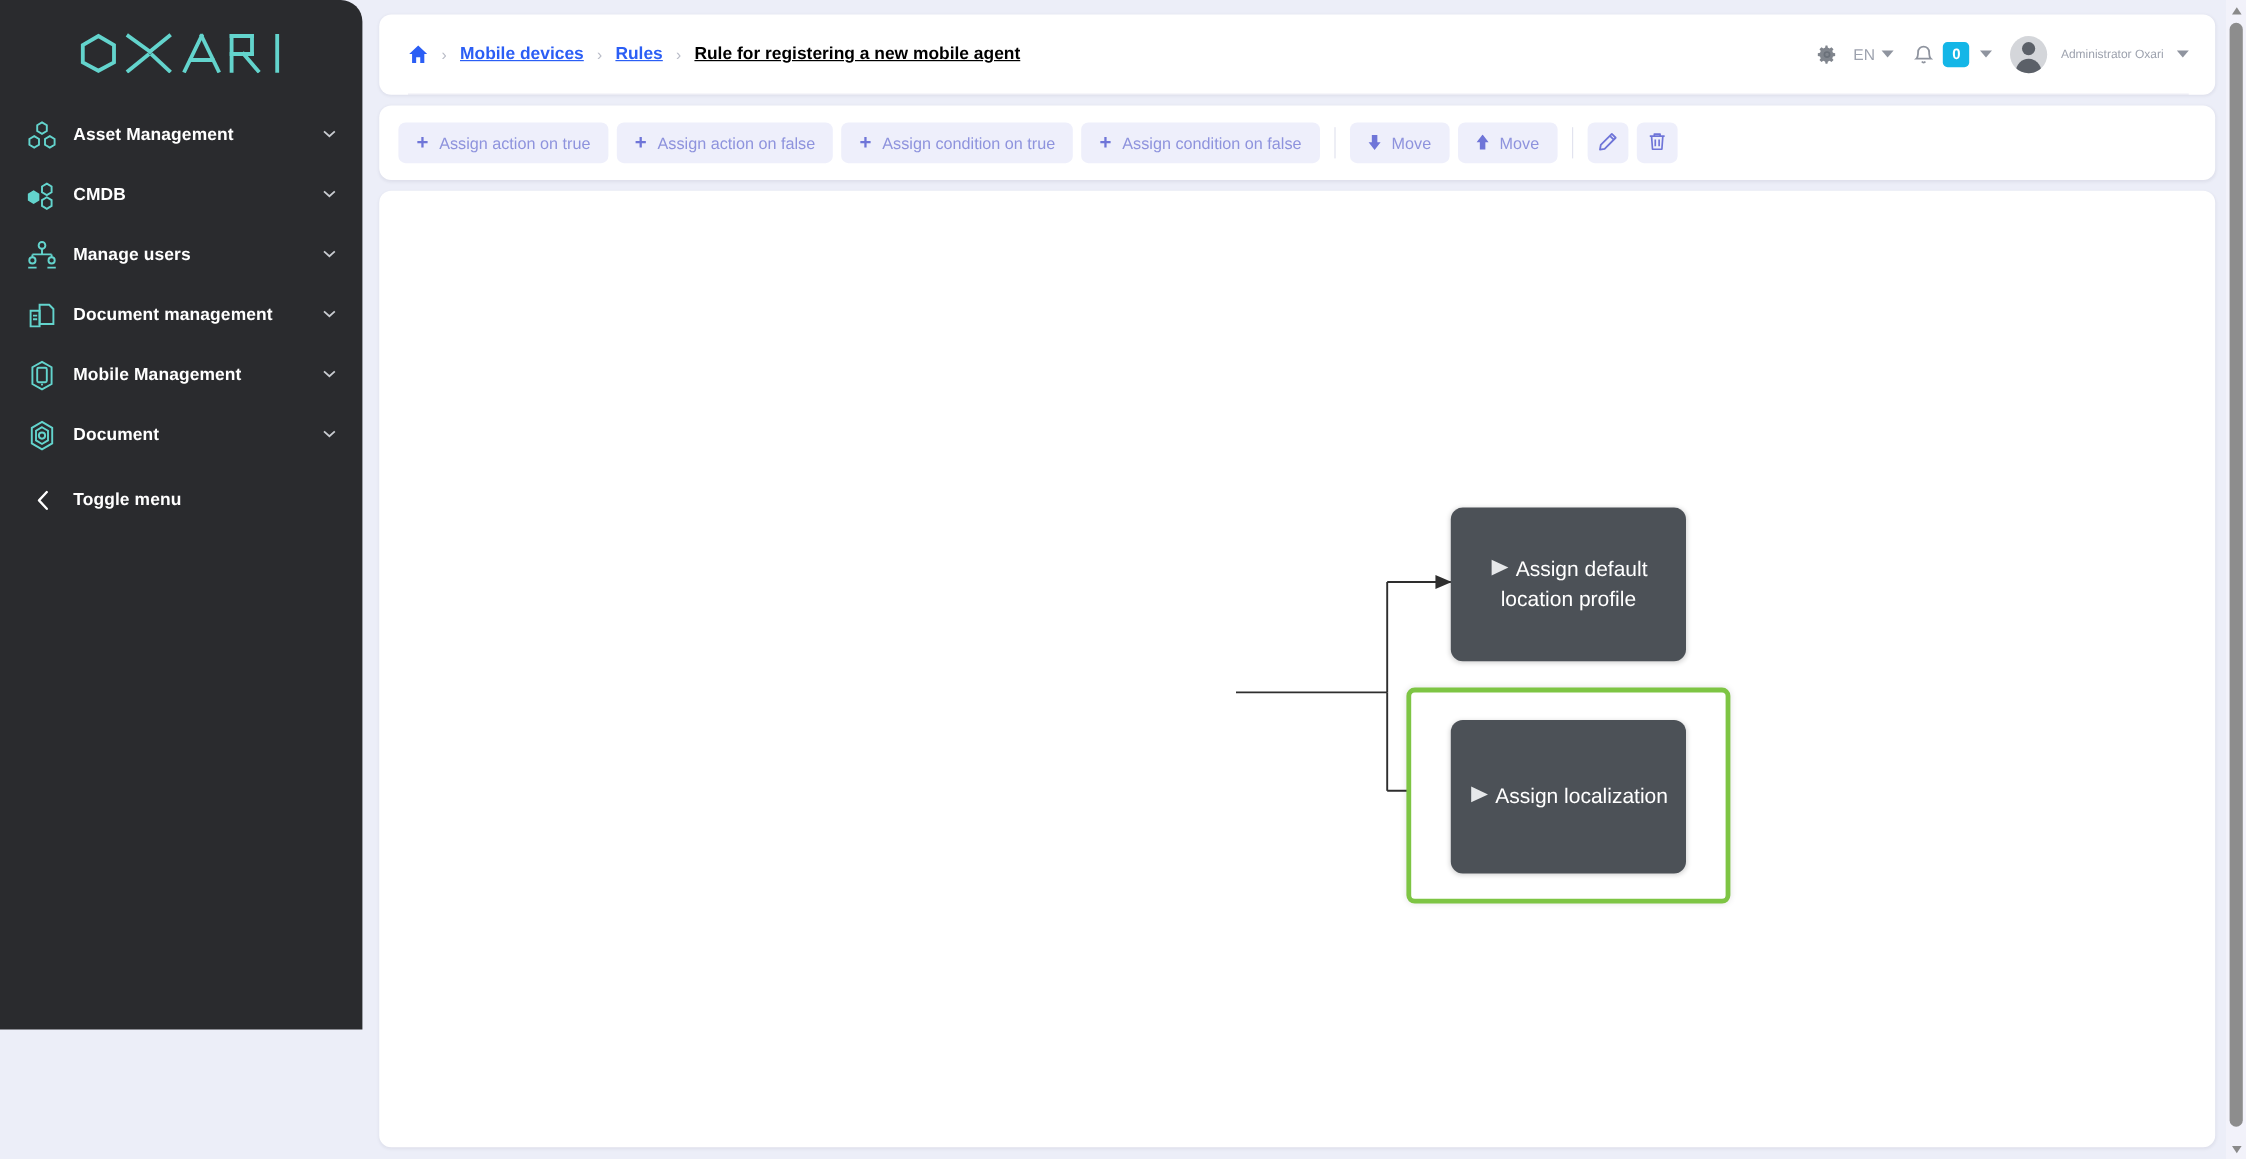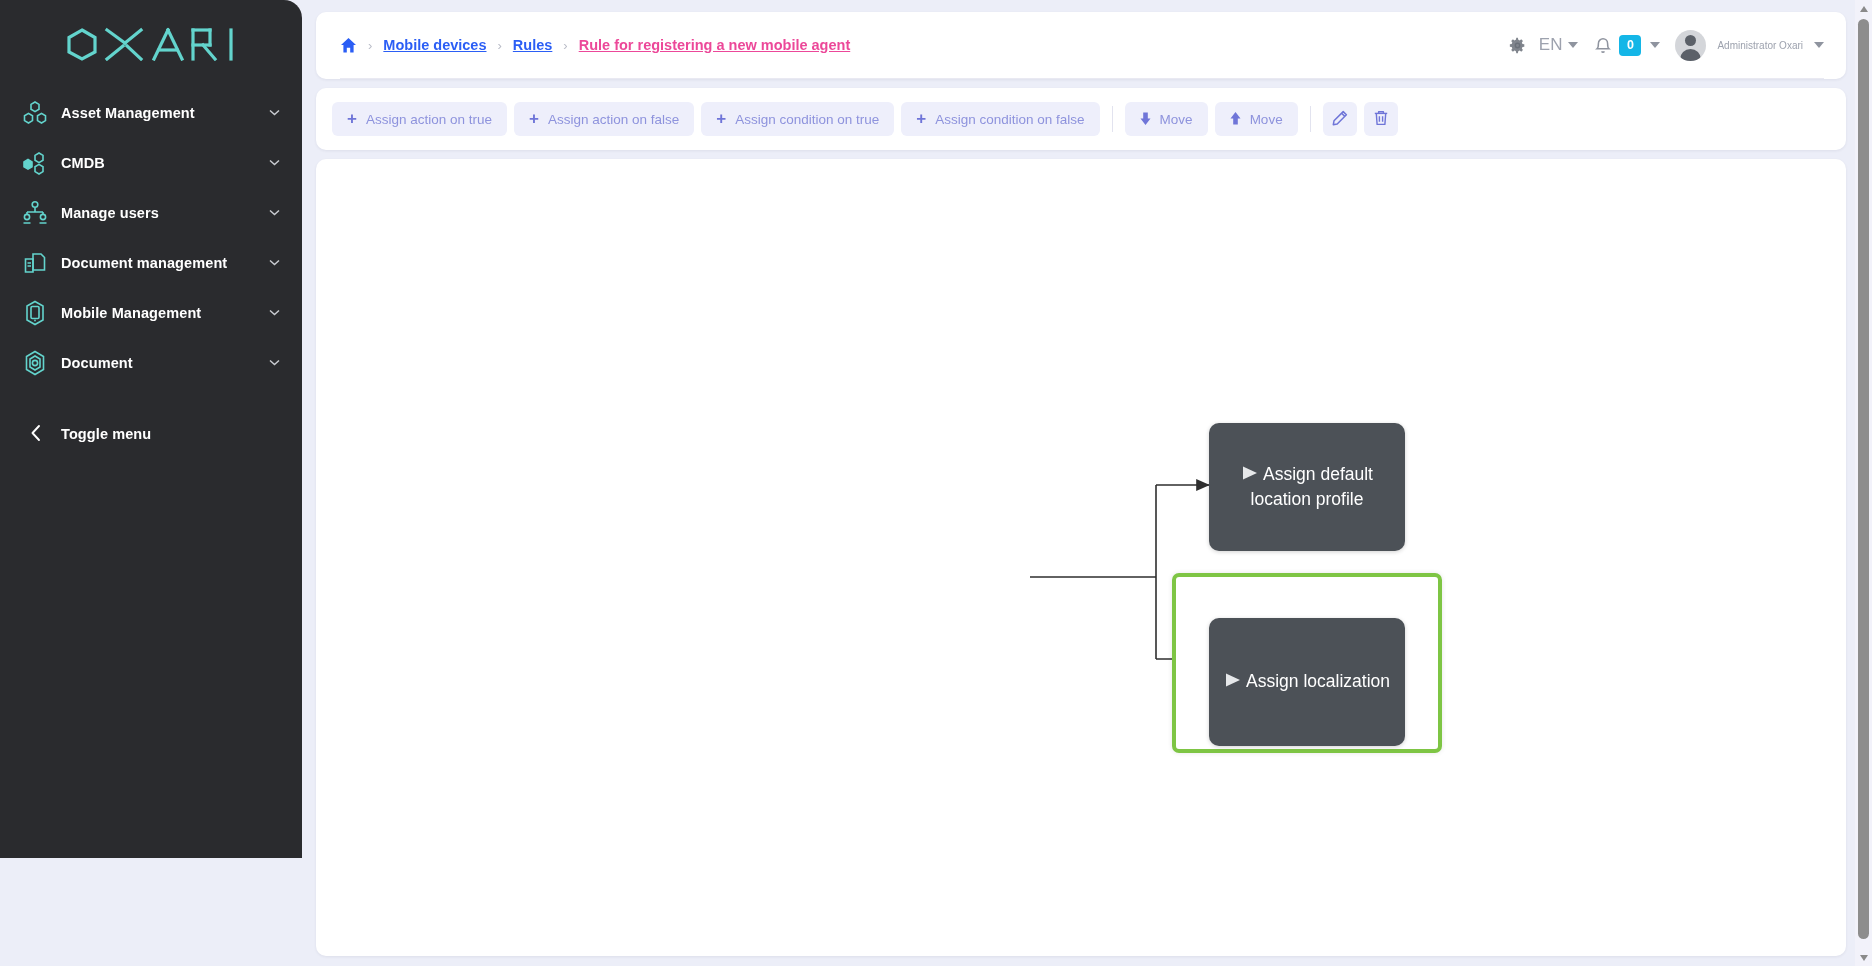--- a/index.html
+++ b/index.html
@@ -53,21 +53,21 @@
     margin-left: 5px;
     white-space: nowrap;
   }
   .nav-caret {
     margin-left: auto;
     color: #c9ccd1;
     font-size: 11px;
     line-height: 1;
     transform: translateY(-1px);
   }
-  .toggle-item { margin-top: 4px; align-items: flex-end; }
+  .toggle-item { margin-top: 4px; }
   .toggle-item .nav-icon { color: #ffffff; padding-left: 7px; }
 
   
   .right {
     flex: 1;
     height: 966px;
     position: relative;
     padding: 12px 26px 0 14px;
     display: flex;
     flex-direction: column;
@@ -100,36 +100,36 @@
   .bc-sep { color: #b9bcc7; font-size: 13px; line-height: 1; }
   .bc-link {
     color: #2b5ef5;
     font-size: 14.5px;
     font-weight: bold;
     text-decoration: underline;
     cursor: pointer;
     white-space: nowrap;
   }
   .bc-current {
-    color: #ec4899;
+    color: #000000;
     font-size: 14.5px;
     font-weight: bold;
     text-decoration: underline;
     white-space: nowrap;
   }
 
   .header-right {
     margin-left: auto;
     display: flex;
     align-items: center;
     gap: 0px;
   }
   .hr-gear { color: #6a7079; display: flex; align-items: center; cursor: pointer; margin-right: 13px; }
   .hr-lang {
-    color: #9da2ae; font-size: 17px; cursor: pointer; margin-right: 6px;
+    color: #9da2ae; font-size: 13px; cursor: pointer; margin-right: 6px;
   }
   .caret-down {
     width: 0; height: 0;
     border-left: 5px solid transparent;
     border-right: 5px solid transparent;
     border-top: 6px solid #8f949f;
     cursor: pointer;
   }
   .hr-bell { color: #8f949f; display: flex; align-items: center; cursor: pointer; margin-left: 17px; }
   .badge {
@@ -585,21 +585,21 @@
             <span class="play-glyph">
               <svg width="18" height="16" viewBox="0 0 18 16" fill="#e6e8ea">
                   <path d="M2 1.4 L16 8 L2 14.6 Z"></path>
                 </svg>
             </span><span>Assign default location profile</span>
           </span>
         </div>
 
         <div class="selection-box" style="left:856px; top:414px; width:270px; height:180px;"></div>
 
-        <div class="node node-action" style="left:893px; top:459px; width:196px; height:128px;">
+        <div class="node node-action" style="left:893px; top:441px; width:196px; height:128px;">
           <span class="node-text">
             <span class="play-glyph">
               <svg width="18" height="16" viewBox="0 0 18 16" fill="#e6e8ea">
                   <path d="M2 1.4 L16 8 L2 14.6 Z"></path>
                 </svg>
             </span><span>Assign localization</span>
           </span>
         </div>
 
       </div>

